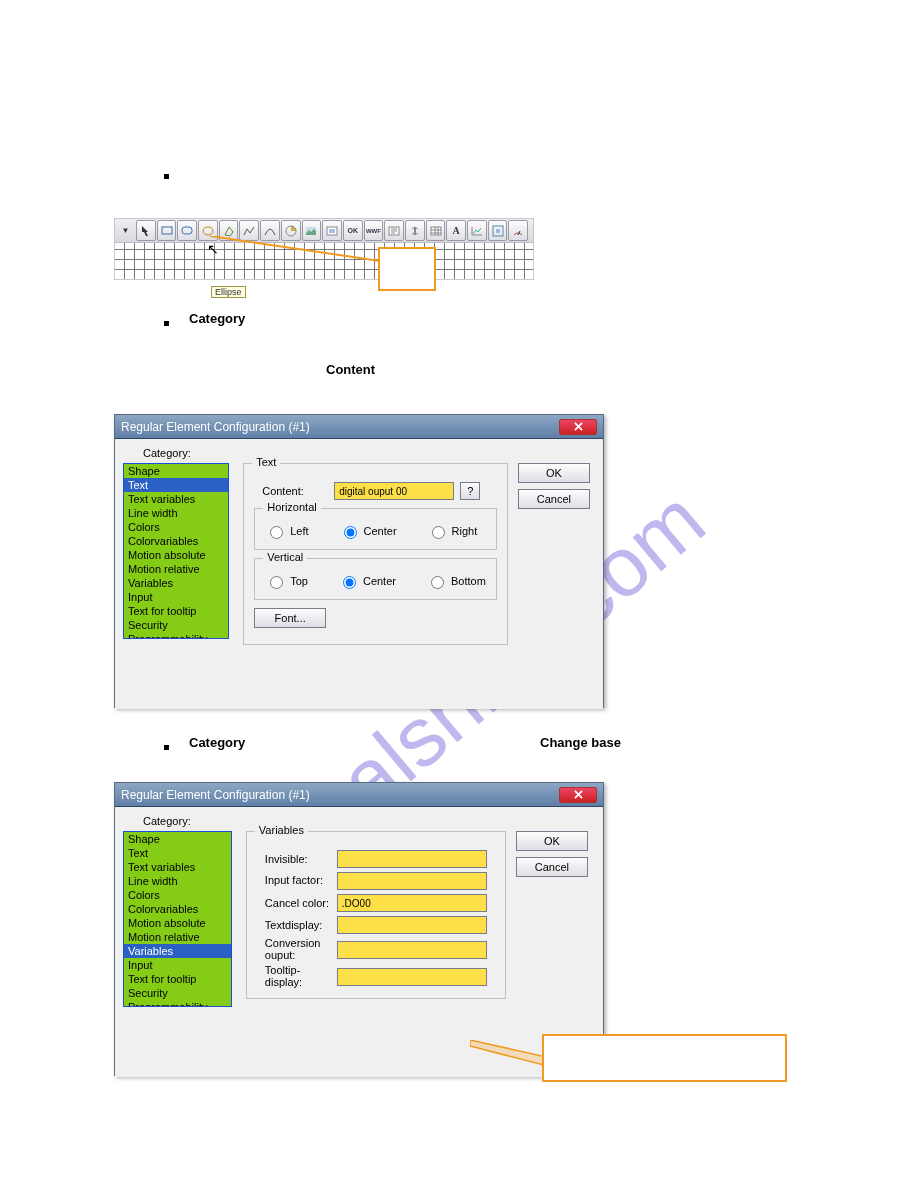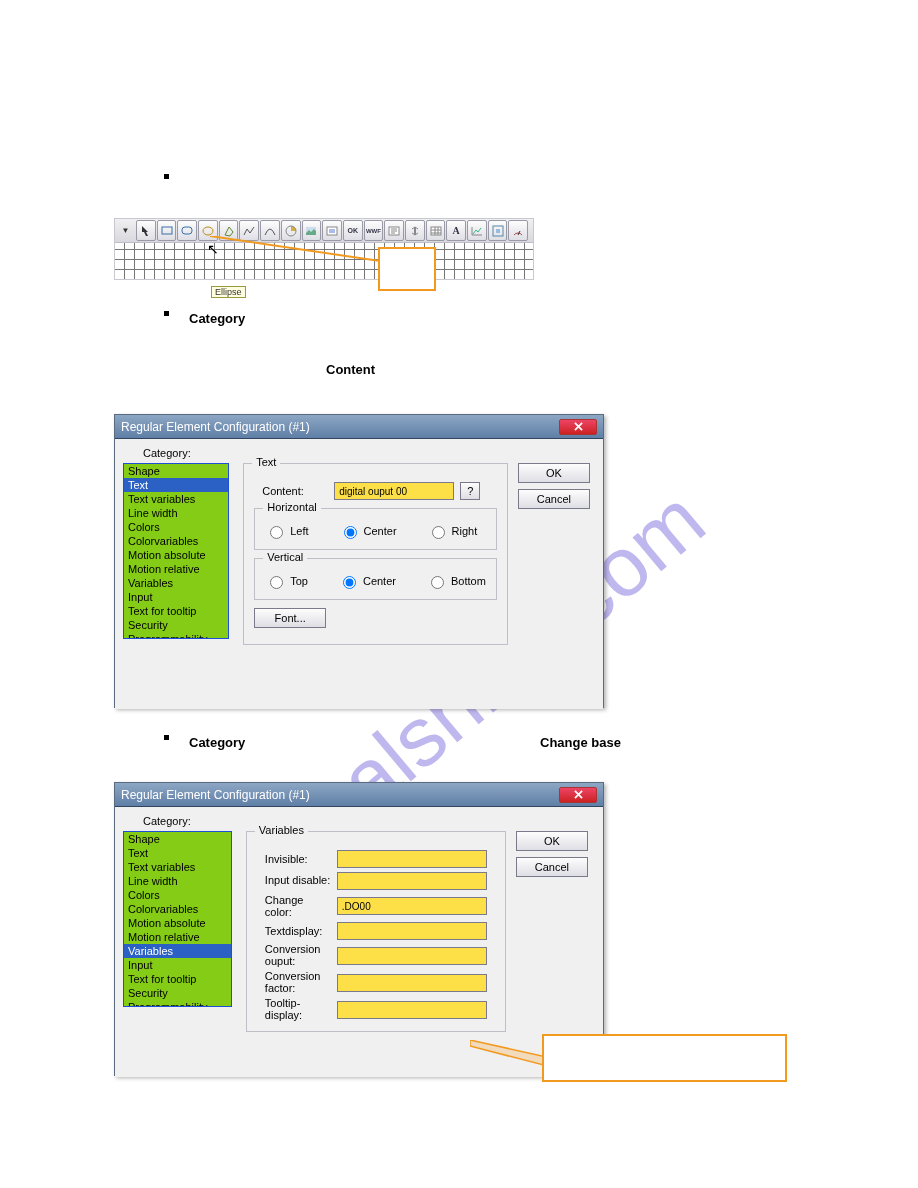--- a/index.html
+++ b/index.html
@@ -6,21 +6,21 @@
   body {
     margin: 0;
     background: #fff;
     font-family: Arial, Helvetica, sans-serif;
     width: 918px;
     height: 1188px;
     position: relative;
     overflow: hidden;
   }
   .page { position: relative; width: 100%; height: 100%; }
-  .bullet-row { position: absolute; display: flex; align-items: flex-start; }
+  .bullet-row { position: absolute; display: flex; align-items: flex-end; }
   .bullet { width: 5px; height: 5px; background: #000; margin-right: 20px; flex: 0 0 auto; }
   .caption-text { font-size: 13px; color: #000; }
   .bold { font-weight: bold; }
 
   
   .toolbar-block { position: absolute; border: 1px solid #c8c8d0; background: #fff; }
   .tb-top { height: 24px; display: flex; align-items: center; border-bottom: 1px solid #bdbdc7; padding: 0 4px;
     background: linear-gradient(#f0f0f2, #d8d8de); }
   .tb-btn { width: 21px; height: 21px; margin-right: 1px; border: 1px solid #9a9aa6; border-radius: 2px;
     background: linear-gradient(#fdfdfd, #dedee5); display:flex; align-items:center; justify-content:center; font-size:10px; color:#334; }
@@ -318,37 +318,33 @@
       </div>
 
       <div style="flex:1; margin-left:14px; margin-right:10px;">
         <div class="groupbox" style="padding-bottom:6px;">
           <div class="legend">Variables</div>
           <div class="row">
                 <label class="field-label">Invisible:</label>
             <input type="text" class="text-input" style="width: 150px;">
               </div>
           <div class="row">
-                <label class="field-label" style="line-height:1.05em;">Input disable:</label>
-            <input type="text" class="text-input" style="width: 150px;">
-              </div>
-          <div class="row">
-                <label class="field-label">Change color:</label>
+                <label class="field-label" style="line-height:1.05em;">Input factor:</label>
+            <input type="text" class="text-input" style="width: 150px;">
+              </div>
+          <div class="row">
+                <label class="field-label">Cancel color:</label>
             <input type="text" class="text-input" style="width: 150px;" value=".DO00">
               </div>
           <div class="row">
                 <label class="field-label">Textdisplay:</label>
             <input type="text" class="text-input" style="width: 150px;">
               </div>
           <div class="row">
                 <label class="field-label" style="line-height:1.05em;">Conversion ouput:</label>
-            <input type="text" class="text-input" style="width: 150px;">
-              </div>
-          <div class="row">
-                <label class="field-label" style="line-height:1.05em;">Conversion factor:</label>
             <input type="text" class="text-input" style="width: 150px;">
               </div>
           <div class="row">
                 <label class="field-label" style="line-height:1.05em;">Tooltip-display:</label>
             <input type="text" class="text-input" style="width: 150px;">
               </div>
         </div>
       </div>
 
       <div style="width:80px;">

